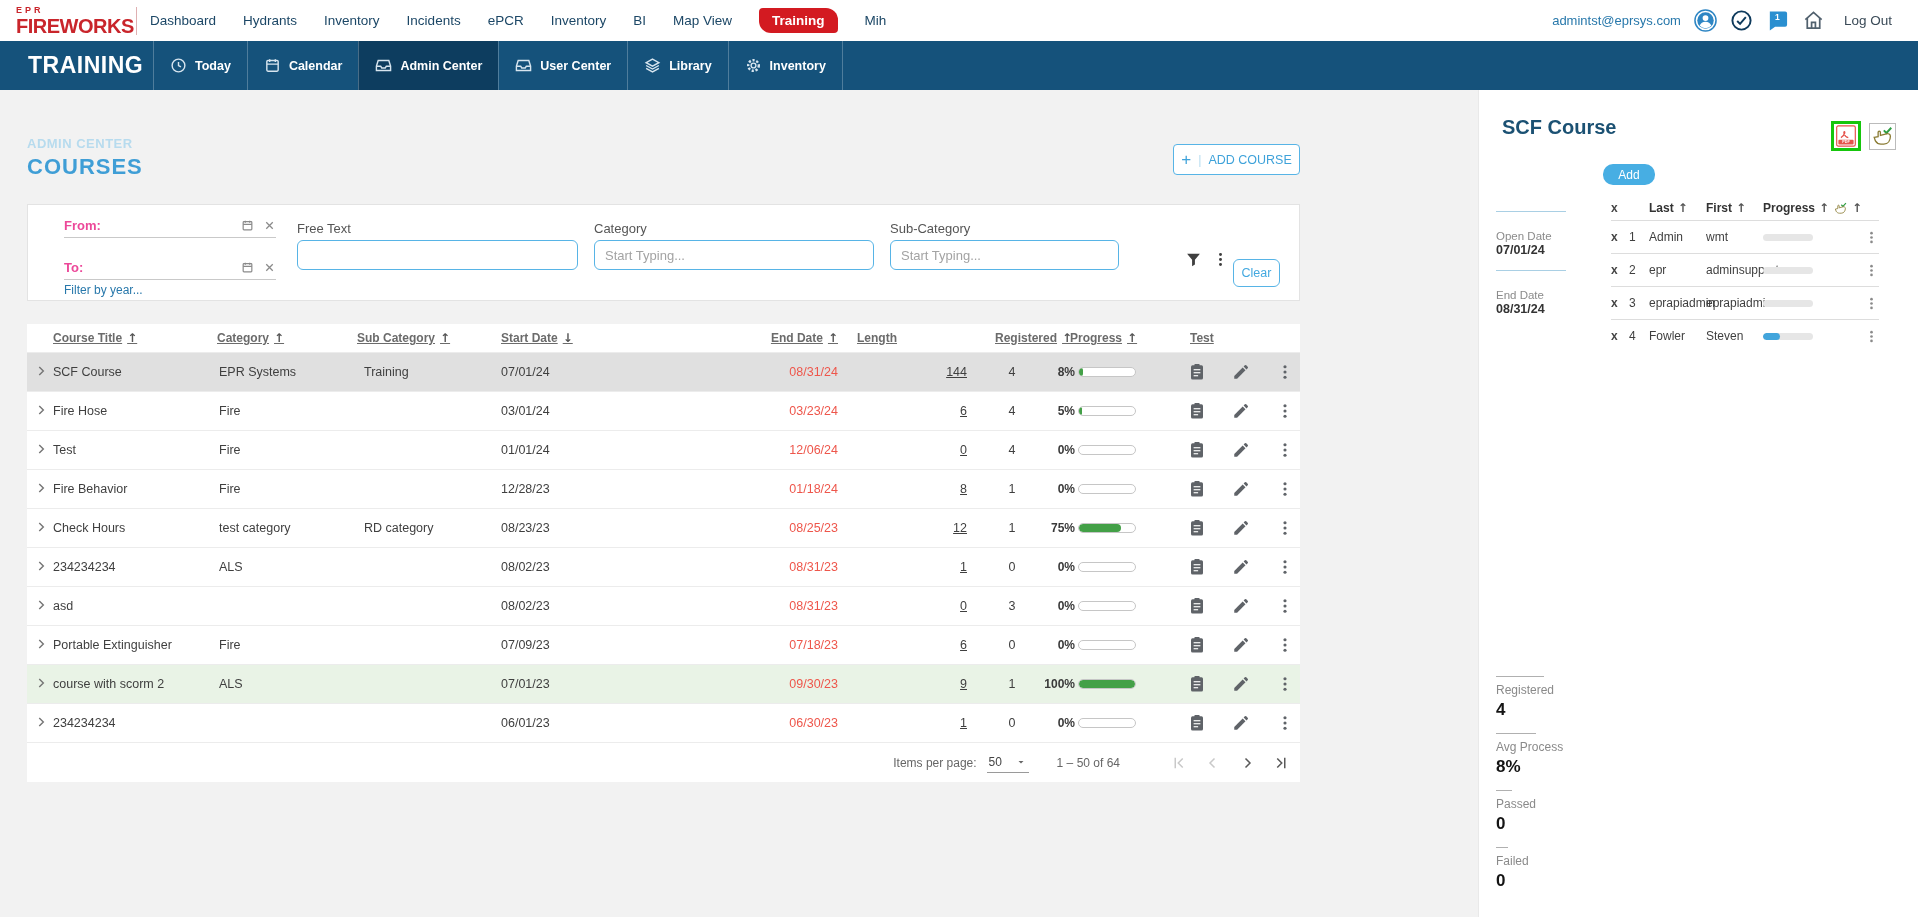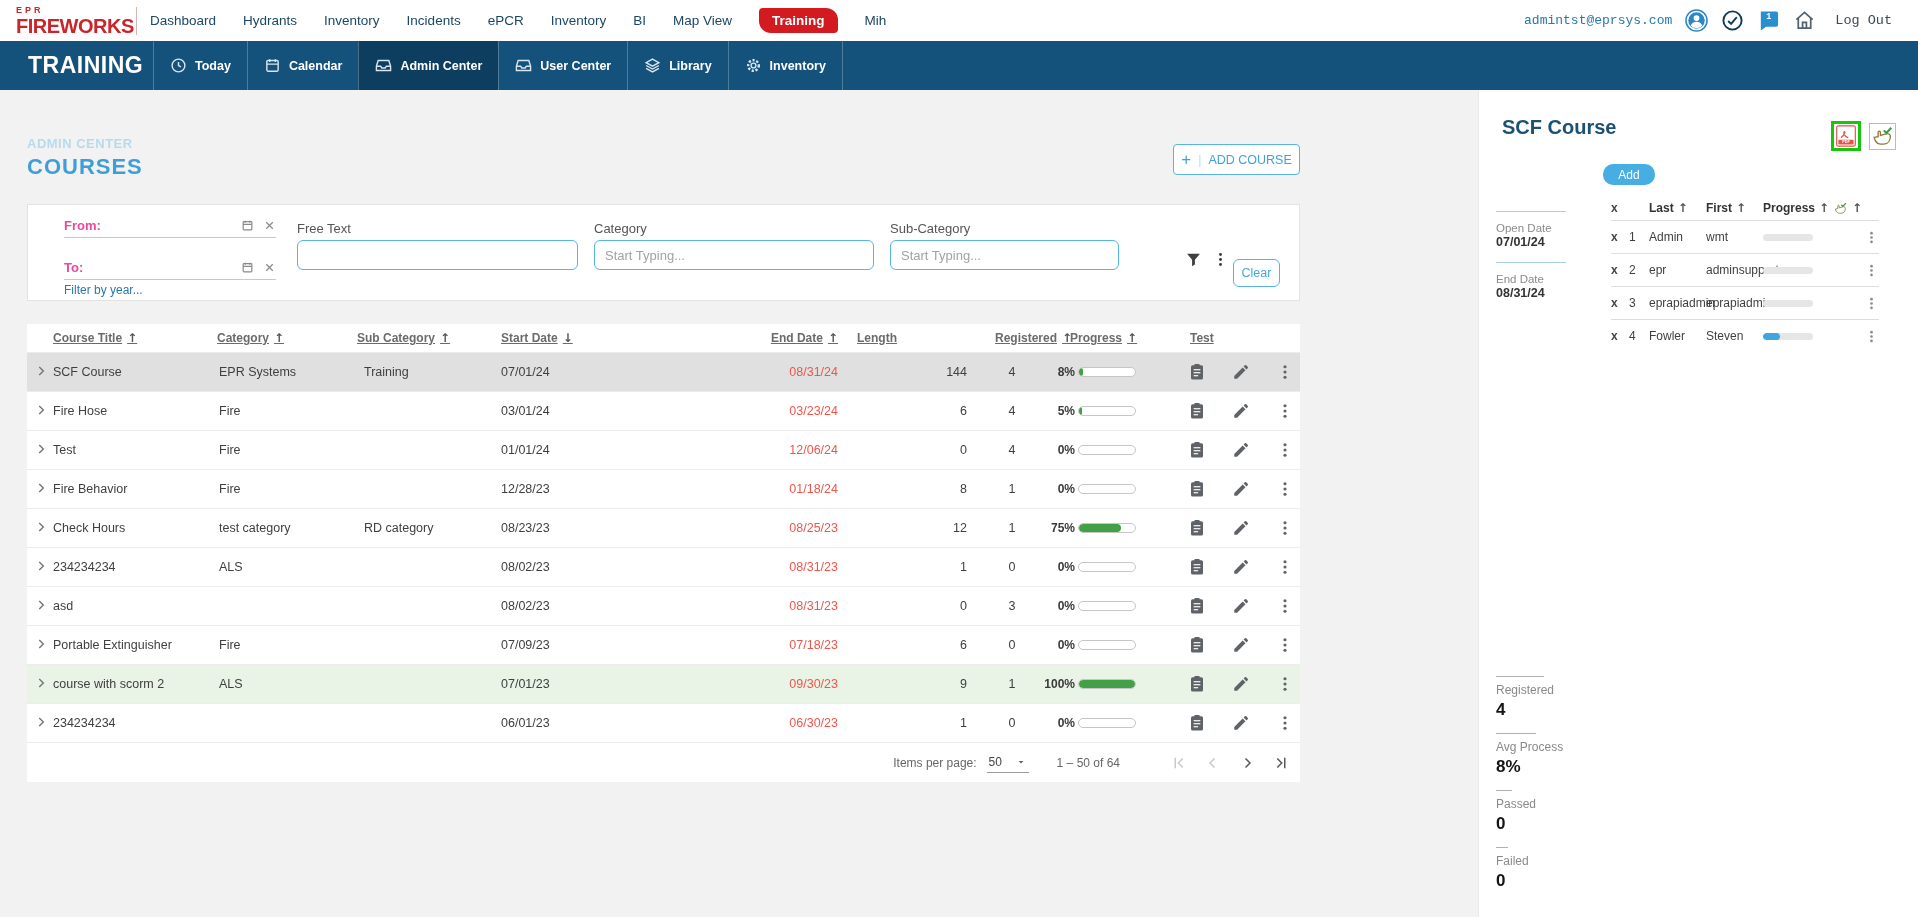--- a/index.html
+++ b/index.html
@@ -11,21 +11,21 @@
 .topbar { height:41px; background:#fff; display:flex; align-items:center; }
 .brand { display:flex; align-items:center; gap:6px; padding-left:10px; width:120px; }
 .brand .icn { width:30px; height:34px; }
 .brand-text { display:flex; flex-direction:column; line-height:1; }
 .brand-epr { color:#c9252b; font-size:9px; letter-spacing:3px; font-weight:bold; margin-bottom:1px; }
 .brand-name { color:#c9252b; font-size:20px; font-weight:bold; letter-spacing:-.5px; white-space:nowrap; }
 .brand-divider { width:1px; height:28px; background:#dfb0b2; margin:0 13px 0 16px; }
 #top-nav { display:flex; align-items:center; gap:27px; font-size:13.5px; color:#1c4766; }
 .nav-item { cursor:pointer; white-space:nowrap; }
 .nav-item.active { background:#d31a21; color:#fff; font-weight:bold; padding:5px 13px; border-radius:4px 12px 4px 12px; }
-.top-right { margin-left:auto; display:flex; align-items:center; gap:13px; padding-right:26px;font-family:Liberation Mono, monospace; }
+.top-right { margin-left:auto; display:flex; align-items:center; gap:13px; padding-right:26px; }
 .email { color:#2878ab; font-size:13px; cursor:pointer; }
 .tr-icon { width:23px; height:23px; cursor:pointer; }
 .chat-wrap { position:relative; cursor:pointer; }
 .chat-badge { position:absolute; top:3px; left:0; right:0; text-align:center; color:#fff; font-size:8.5px; font-weight:bold; }
 .logout { font-size:13.5px; color:#3a4a57; margin-left:6px; cursor:pointer; }
 
 
 .modulebar { height:49px; background:#15527b; display:flex; align-items:stretch; }
 .module-title { color:#fff; font-size:23px; font-weight:bold; letter-spacing:.5px; display:flex; align-items:center; padding-left:28px; width:153px; }
 #module-tabs { display:flex; }
@@ -74,21 +74,21 @@
 .th.c4 { padding-left:4px; } .th.c5 { justify-content:flex-end; padding-right:19px; }
 .th.c6 { justify-content:flex-start; padding-right:10px; } .th.c7 { justify-content:flex-start; margin-left:8px; }
 .th.c8 { padding-left:33px; } .th.c9 { padding-left:3px; }
 .crow { height:39px; border-top:1px solid #ececec; font-size:12.5px; color:#3f3f3f; cursor:pointer; background:#fff; }
 .crow.selected { background:#e0e0e0; } .crow.success { background:#e9f3e6; }
 .chev { width:14px; height:14px; color:#757575; margin-left:7px; cursor:pointer; }
 .cell { white-space:nowrap; overflow:visible; }
 .cell.c2 { padding-left:2px; } .cell.c3 { padding-left:7px; }
 .cell.c4 { padding-left:4px; }
 .cell.c5 { color:#ee564b; text-align:right; padding-right:19px; }
-.cell.c6 { text-align:right; padding-right:20px; } .cell.c7 { text-align:center; }
+.cell.c6 { text-align:right; padding-right:20px;text-decoration:underline; } .cell.c7 { text-align:center; }
 .cell.c8 { display:flex; align-items:center; }
 .plabel { width:38px; text-align:right; font-size:12px; font-weight:bold; color:#3a3a3a; }
 .pbar { width:58px; height:10px; border:1px solid #c6c6c6; border-radius:6px; margin-left:3px; background:#fff; overflow:hidden; }
 .pbar i { display:block; height:100%; background:#43a047; border-radius:6px; }
 .cell.c9 { display:flex; gap:26px; align-items:center; padding-left:1px; }
 .icn.act { width:18px; height:18px; color:#5f6368; cursor:pointer; }
 .pagination { height:40px; display:flex; align-items:center; justify-content:flex-end; font-size:12px; color:#666; padding-right:6px; border-top:1px solid #ececec; background:#fff; }
 .ipp-label { margin-right:10px; }
 .ipp-select { display:flex; align-items:center; justify-content:space-between; border-bottom:1px solid #9a9a9a; padding:2px 2px 3px; width:42px; color:#444; cursor:pointer; margin-right:28px; }
 .caret { width:12px; height:12px; color:#666; }
@@ -99,21 +99,21 @@
 
 
 .detail { width:440px; flex:none; background:#fff; position:relative; border-left:1px solid #e9e9e9; }
 .detail-title { position:absolute; left:23px; top:26px; font-size:20px; font-weight:bold; color:#1b5173; }
 .pdf-btn { position:absolute; left:352px; top:31px; width:30px; height:30px; border:3px solid #16c60c; background:#fff; padding:1px; cursor:pointer; }
 .pdf-btn .icn { width:22px; height:22px; }
 .hand-btn { position:absolute; left:390px; top:33px; width:27px; height:27px; border:1px solid #bbb; background:#fff; padding:2px; cursor:pointer; }
 .hand-btn .icn { width:21px; height:21px; }
 .add-btn { position:absolute; left:124px; top:74px; width:52px; height:21px; background:#47aee3; color:#fff; border:none; border-radius:10px; font-size:12px; cursor:pointer; font-family:inherit; }
 .date-col { position:absolute; left:17px; top:121px; width:70px; }
-.dblock { border-top:1px solid #a9cfe4; padding-top:10px; margin-bottom:13px; }
+.dblock { border-top:1px solid #a9cfe4; padding-top:18px; margin-bottom:13px; }
 .dl { font-size:11.5px; color:#8b8b8b; } .dv { font-size:12.5px; font-weight:bold; color:#333; margin-top:1px; }
 .roster { position:absolute; left:132px; top:106px; width:268px; }
 .rrow { display:grid; grid-template-columns:18px 20px 57px 57px 78px 1fr; align-items:center; }
 #rhead { height:24px; font-size:12px; font-weight:bold; color:#333; }
 #rhead .rh { display:flex; align-items:center; gap:4px; }
 #rhead .ph { grid-column:5/7; display:flex; align-items:center; gap:4px; }
 .hand-small { width:15px; height:13px; }
 .rr { height:33px; border-top:1px solid #ddd; font-size:12px; color:#3f3f3f; }
 .rxt { font-weight:bold; color:#444; cursor:pointer; font-size:12px; }
 .rtrack { width:50px; height:7px; background:#e6e6e6; border-radius:4px; overflow:hidden; }

